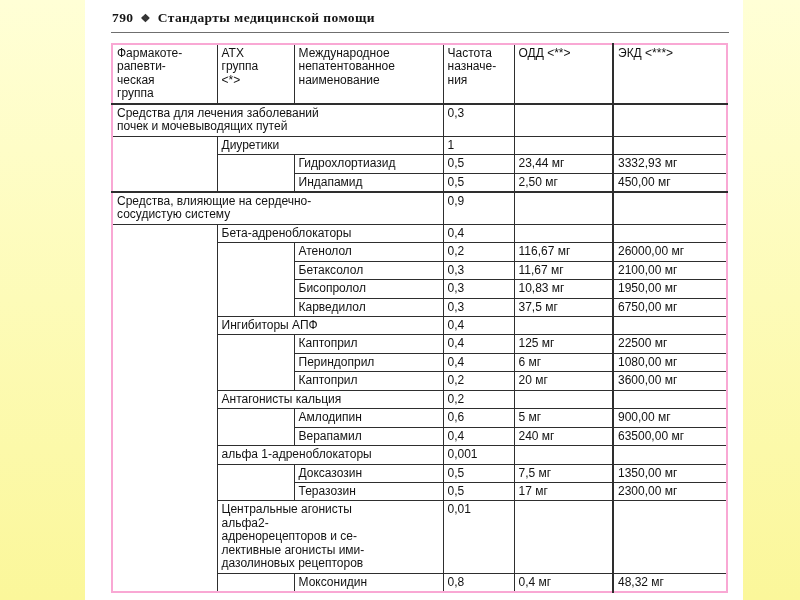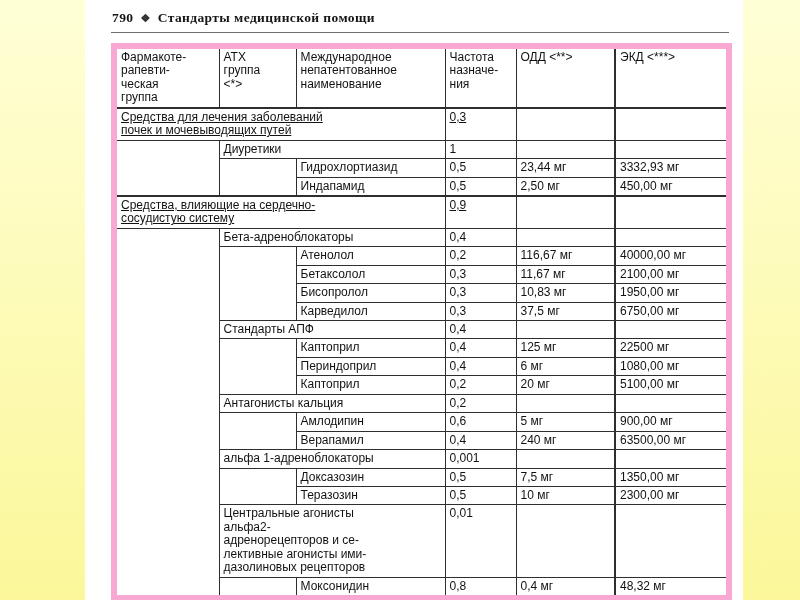--- a/index.html
+++ b/index.html
@@ -17,29 +17,29 @@
   .doc-header {
     font-weight:bold; font-size:13.5px; letter-spacing:.4px;
     margin:3px 0 6px 1px; color:#161616;
     font-family:"Liberation Serif", serif;
   }
   .doc-header .sep { display:inline-block; margin:0 7px; font-size:11px; color:#333; }
   .header-rule { width:618px; height:1px; background:#6f6f6f; margin:0 0 10px; }
   table.std {
     border-collapse:collapse; table-layout:fixed; width:615px;
     font-family:"Liberation Sans", sans-serif; font-size:12px; line-height:1.12;
-    border:6px solid #f9a8d4; color:#121212;
+    border:2px solid #f9a8d4; color:#121212;
   }
   table.std th, table.std td {
     border:1px solid #2e2e2e; vertical-align:top; text-align:left;
     padding:2px 3px 2px 4px; overflow:hidden; font-weight:normal;
   }
   table.std th { white-space:pre-line; }
   td.name { white-space:pre-line; }
-  tr.row-group td { border-top-width:2px;text-decoration:underline; }
+  tr.row-group td { border-top-width:2px; }
   table.std th:last-child, table.std td:last-child { border-left-width:2px; }
 </style>
 </head>
 <body>
 
 <div class="slide">
   <div class="page">
     <div class="content">
 
       <div class="doc-header">
@@ -116,42 +116,42 @@
               <td class="name" colspan="2">Бета-адреноблокаторы</td>
               <td class="num">0,4</td>
               <td class="num"></td>
               <td class="num"></td>
             </tr>
             <tr class="row-drug">
               <td class="spacer" rowspan="4"></td>
               <td class="name">Атенолол</td>
               <td class="num">0,2</td>
               <td class="num">116,67 мг</td>
-              <td class="num">40000,00 мг</td>
+              <td class="num">26000,00 мг</td>
             </tr>
             <tr class="row-drug">
               <td class="name">Бетаксолол</td>
               <td class="num">0,3</td>
               <td class="num">11,67 мг</td>
               <td class="num">2100,00 мг</td>
             </tr>
             <tr class="row-drug">
               <td class="name">Бисопролол</td>
               <td class="num">0,3</td>
               <td class="num">10,83 мг</td>
               <td class="num">1950,00 мг</td>
             </tr>
             <tr class="row-drug">
               <td class="name">Карведилол</td>
               <td class="num">0,3</td>
               <td class="num">37,5 мг</td>
               <td class="num">6750,00 мг</td>
             </tr>
             <tr class="row-atx">
-              <td class="name" colspan="2">Стандарты АПФ</td>
+              <td class="name" colspan="2">Ингибиторы АПФ</td>
               <td class="num">0,4</td>
               <td class="num"></td>
               <td class="num"></td>
             </tr>
             <tr class="row-drug">
               <td class="spacer" rowspan="3"></td>
               <td class="name">Каптоприл</td>
               <td class="num">0,4</td>
               <td class="num">125 мг</td>
               <td class="num">22500 мг</td>
@@ -159,21 +159,21 @@
             <tr class="row-drug">
               <td class="name">Периндоприл</td>
               <td class="num">0,4</td>
               <td class="num">6 мг</td>
               <td class="num">1080,00 мг</td>
             </tr>
             <tr class="row-drug">
               <td class="name">Каптоприл</td>
               <td class="num">0,2</td>
               <td class="num">20 мг</td>
-              <td class="num">5100,00 мг</td>
+              <td class="num">3600,00 мг</td>
             </tr>
             <tr class="row-atx">
               <td class="name" colspan="2">Антагонисты кальция</td>
               <td class="num">0,2</td>
               <td class="num"></td>
               <td class="num"></td>
             </tr>
             <tr class="row-drug">
               <td class="spacer" rowspan="2"></td>
               <td class="name">Амлодипин</td>
@@ -196,21 +196,21 @@
             <tr class="row-drug">
               <td class="spacer" rowspan="2"></td>
               <td class="name">Доксазозин</td>
               <td class="num">0,5</td>
               <td class="num">7,5 мг</td>
               <td class="num">1350,00 мг</td>
             </tr>
             <tr class="row-drug">
               <td class="name">Теразозин</td>
               <td class="num">0,5</td>
-              <td class="num">10 мг</td>
+              <td class="num">17 мг</td>
               <td class="num">2300,00 мг</td>
             </tr>
             <tr class="row-atx">
               <td class="name" colspan="2">Центральные агонисты
 альфа2-
 адренорецепторов и се-
 лективные агонисты ими-
 дазолиновых рецепторов</td>
               <td class="num">0,01</td>
               <td class="num"></td>

